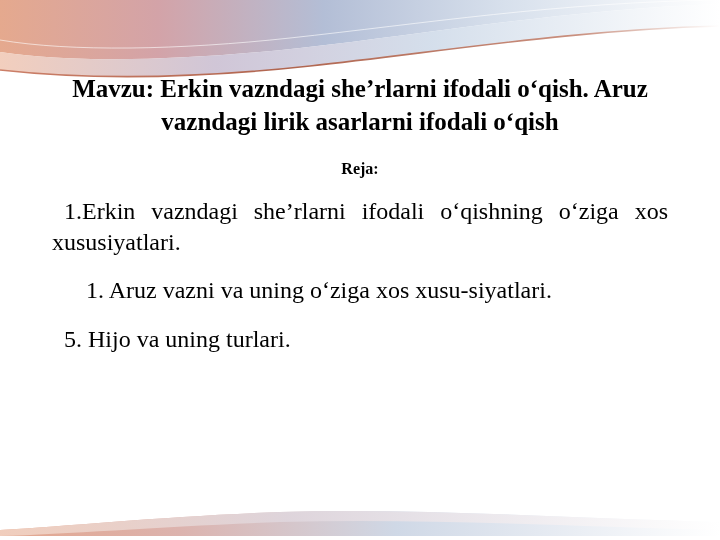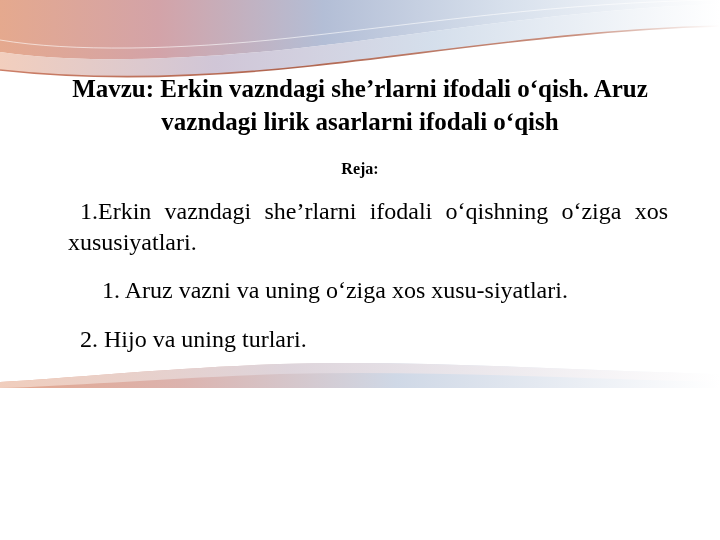--- a/index.html
+++ b/index.html
@@ -9,21 +9,21 @@
   body {
     width: 720px;
     height: 540px;
     background: #ffffff;
     font-family: "Liberation Serif", serif;
     overflow: hidden;
   }
   .slide {
     position: relative;
     width: 720px;
-    height: 388px;
+    height: 536px;
     background: #ffffff;
     overflow: hidden;
   }
   .decor-top {
     position: absolute;
     top: 0;
     left: 0;
     width: 720px;
     height: 120px;
     pointer-events: none;
@@ -59,21 +59,20 @@
     color: #000000;
     margin-top: 22px;
   }
   .para {
     font-family: "Liberation Serif", serif;
     font-size: 24px;
     line-height: 1.28;
     color: #000000;
     text-align: justify;
     margin-top: 18px;
-    margin-left: 16px;
   }
   .para-1 {
     text-indent: 12px;
   }
   .para-2 {
     text-indent: 34px;
   }
   .para-3 {
     text-indent: 12px;
     text-align: left;
@@ -110,21 +109,21 @@
     <path d="M0,52 C80,64 190,60 300,48 C430,34 560,10 720,4 L720,26 C570,30 440,52 310,66 C200,78 90,80 0,70 Z" fill="url(#gradTop2)" opacity="0.85"></path>
     <path d="M0,70 C90,80 200,78 310,66 C440,52 570,30 720,26" fill="none" stroke="url(#gradTop3)" stroke-width="1.6"></path>
     <path d="M0,40 C70,52 180,50 290,38 C420,24 560,2 720,0" fill="none" stroke="#ffffff" stroke-width="1" opacity="0.6"></path>
   </svg>
 
   <div class="content">
     <div class="title">Mavzu: Erkin vazndagi she’rlarni ifodali o‘qish. Aruz vazndagi lirik  asarlarni ifodali o‘qish</div>
     <div class="reja">Reja:</div>
     <div class="para para-1">1.Erkin vazndagi she’rlarni ifodali o‘qishning o‘ziga xos xususiyatlari.</div>
     <div class="para para-2">1. Aruz vazni va uning o‘ziga xos xusu-siyatlari.</div>
-    <div class="para para-3">2. Hijo va uning turlari.</div>
+    <div class="para para-3">5. Hijo va uning turlari.</div>
   </div>
 
   <svg class="decor-bottom" viewBox="0 0 720 80" preserveAspectRatio="none">
     <defs>
       <linearGradient id="gradBot1" x1="0" y1="0" x2="1" y2="0">
         <stop offset="0%" stop-color="#e3a68d"></stop>
         <stop offset="25%" stop-color="#dcb3ae"></stop>
         <stop offset="55%" stop-color="#cfd8e6"></stop>
         <stop offset="100%" stop-color="#ffffff"></stop>
       </linearGradient>

